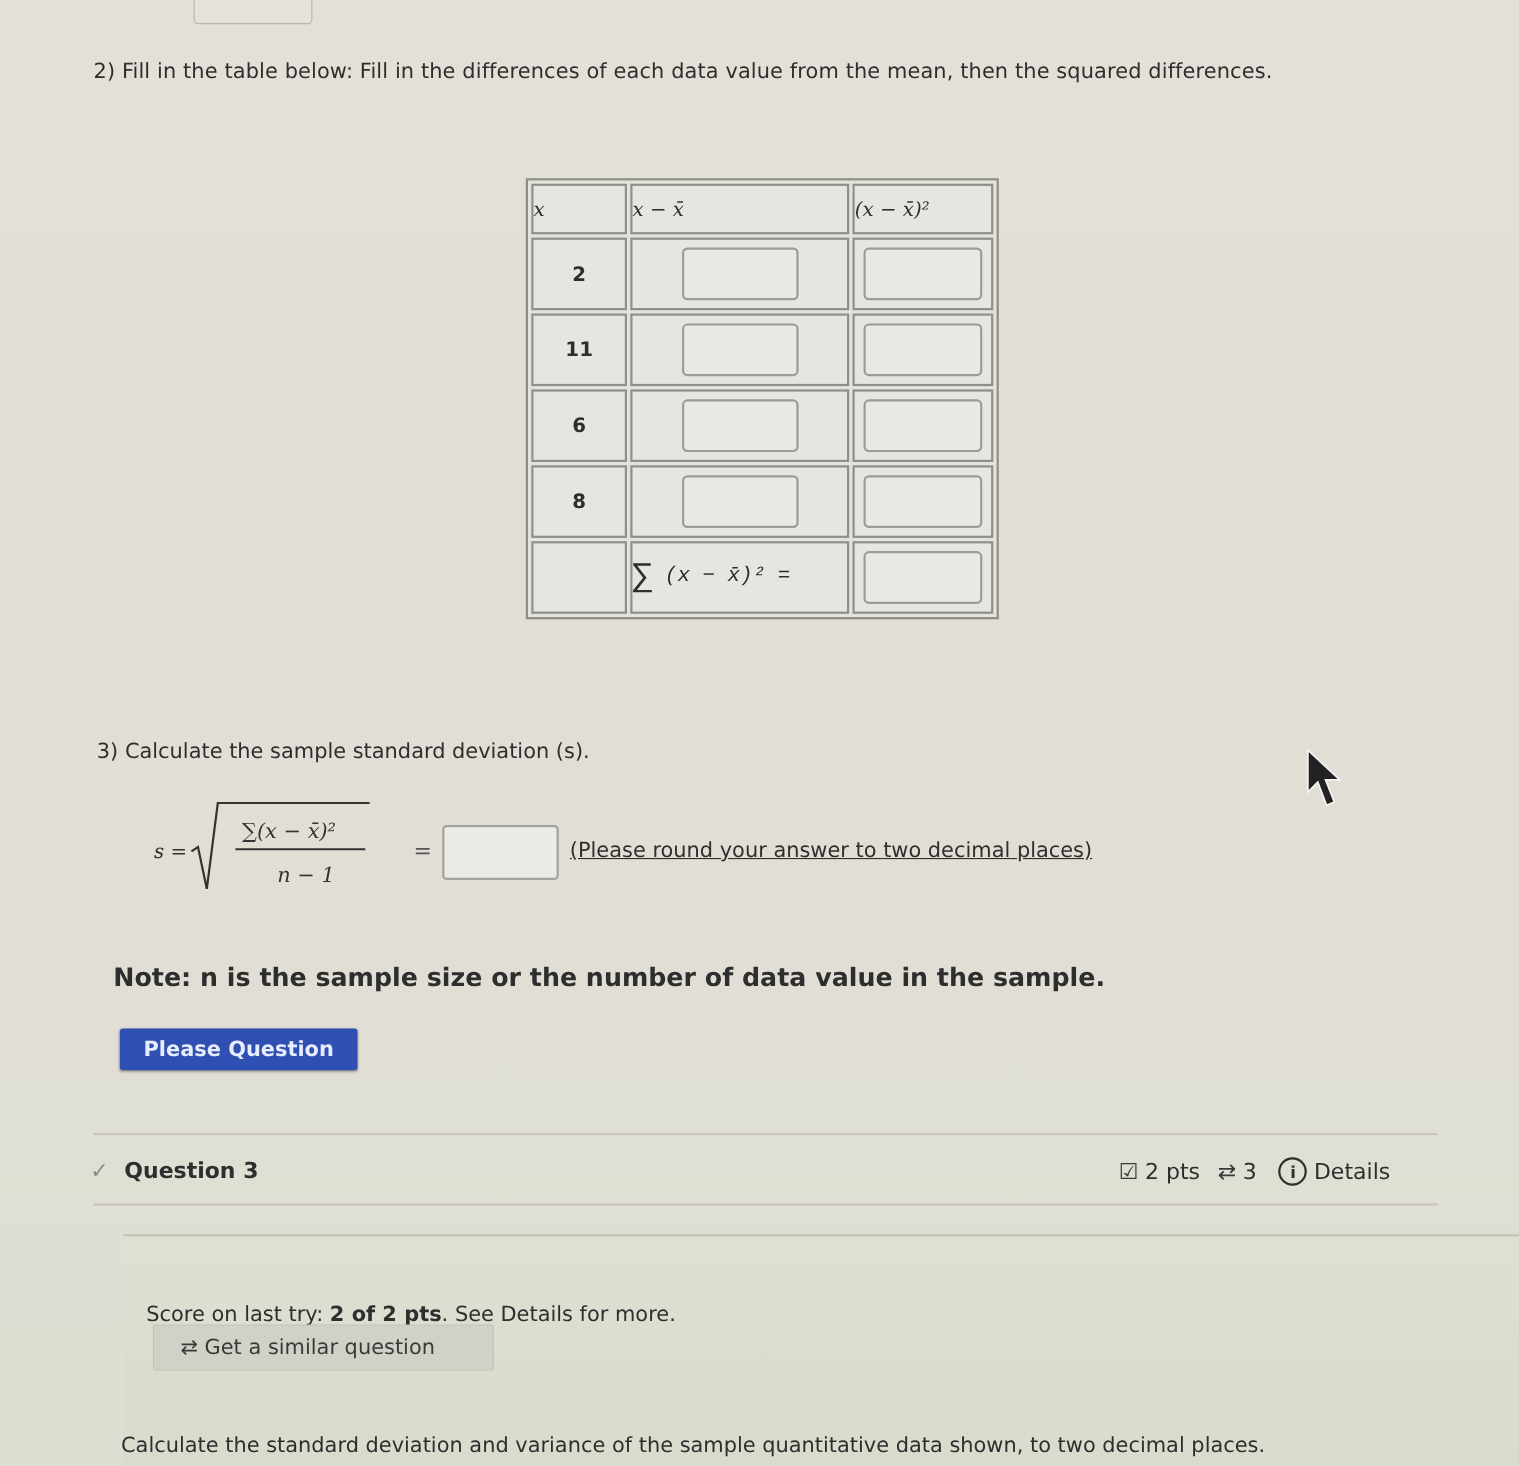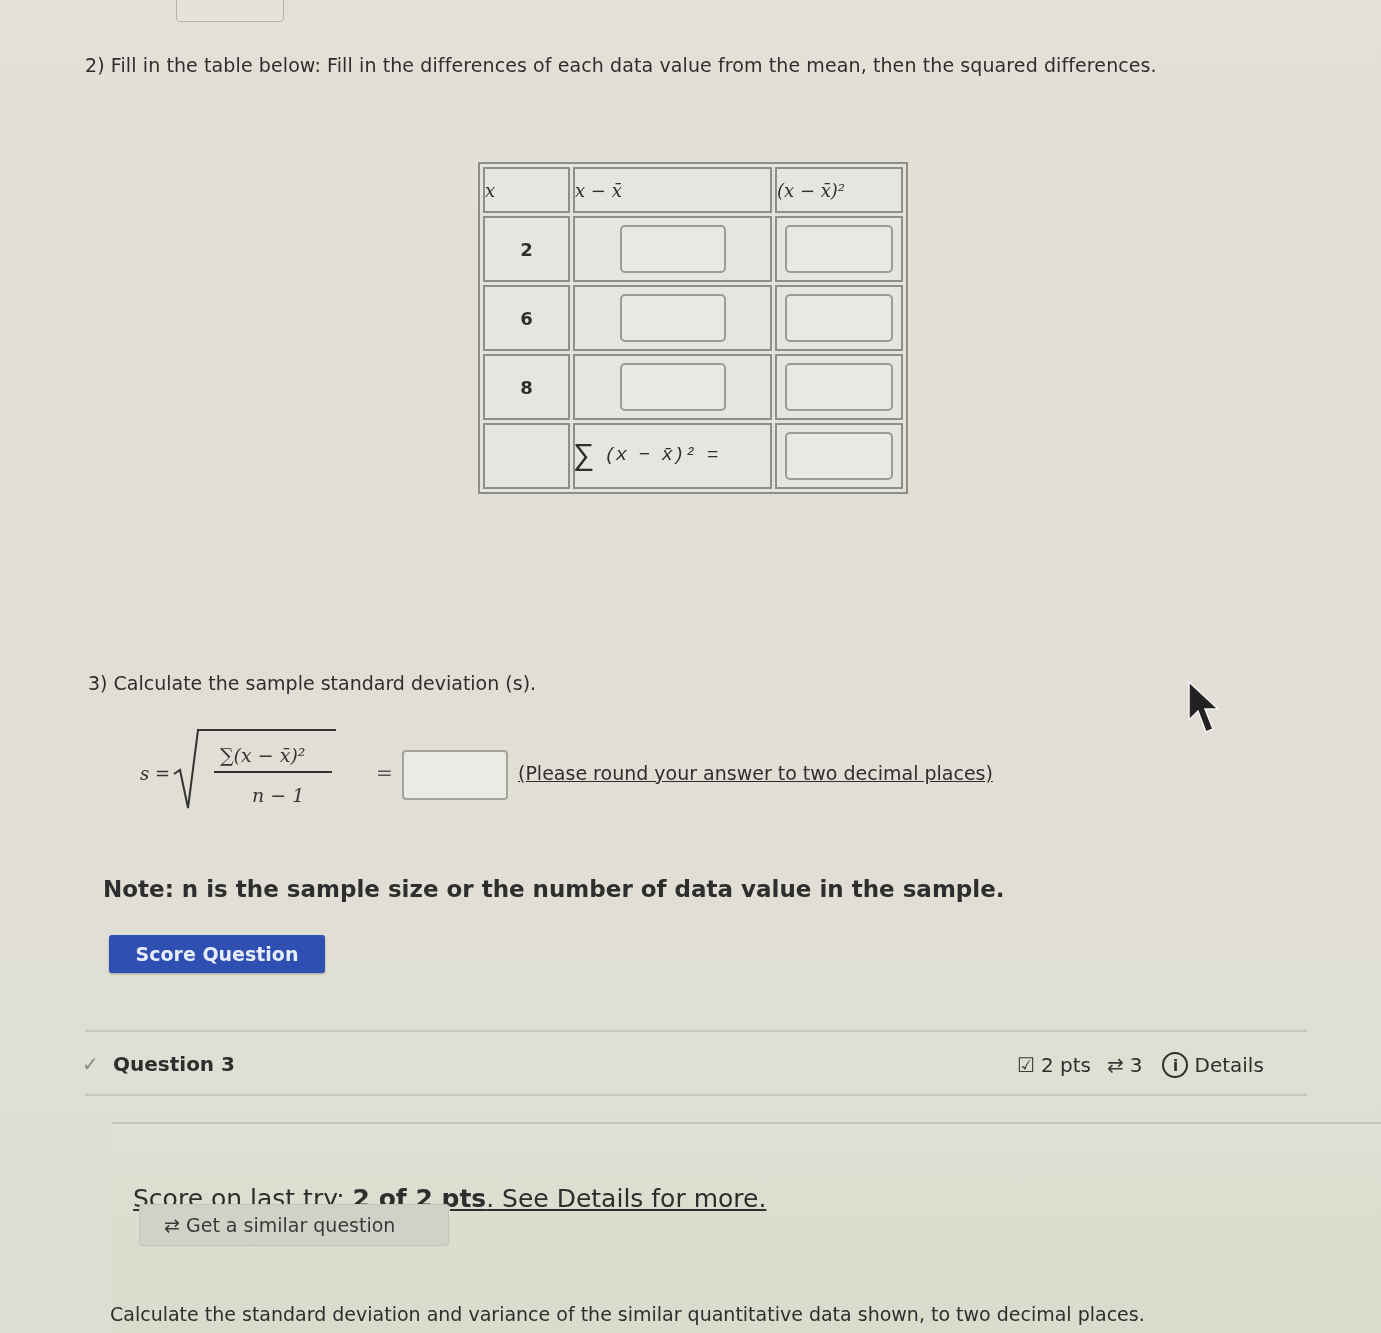--- a/index.html
+++ b/index.html
@@ -27,41 +27,50 @@
   .roundnote { left:518px; top:762px; font-size:19px;text-decoration:underline; }
   .note { left:103px; top:876px; font-size:23px; font-weight:bold; }
   .submit { left:109px; top:935px; width:216px; height:38px; background:#2f4fb3; color:#e8ecff; border:none; border-radius:3px; font-size:19px; font-weight:bold; font-family:"DejaVu Sans", sans-serif; box-shadow:0 1px 2px rgba(0,0,0,0.3); }
   .hr { height:2px; background:#c9c6bd; }
   .qhead-check { left:82px; top:1052px; color:#8c8c86; font-size:20px; }
   .qhead-title { left:113px; top:1052px; font-size:20px; font-weight:bold; }
   .meta { left:1017px; top:1052px; font-size:20px; display:flex; align-items:center; gap:6px; }
   .meta .ico { color:#3a3a3a; }
   .infoc { display:inline-block; width:26px; height:26px; border:2.5px solid #2e2e2e; border-radius:50%; text-align:center; line-height:25px; font-size:15px; font-weight:bold; box-sizing:border-box; }
   .scorebox { left:112px; top:1122px; width:1269px; height:211px; background:linear-gradient(180deg,#dde0d2,#d7dccc); border-top:2px solid #c3c6b7; }
-  .score { left:133px; top:1184px; font-size:25px;text-decoration:underline; }
+  .score { left:133px; top:1184px; font-size:19px; }
   .similar { left:139px; top:1204px; width:310px; height:42px; background:#cfd2c7; border:1px solid #c2c5ba; border-radius:3px; font-size:19px; font-family:"DejaVu Sans", sans-serif; color:#3a3a3a; text-align:left; padding-left:24px; box-sizing:border-box; }
   .calc { left:110px; top:1303px; font-size:19px; }
   .cursor { left:1185px; top:680px; }
 </style>
 </head>
 <body>
 
 <div class="abs topbox"></div>
 
 <div class="abs q2">2) Fill in the table below: Fill in the differences of each data value from the mean, then the squared differences.</div>
 
 <table class="dt">
   <tbody>
       <tr class="hdr">
     <td class="c1">x</td>
     <td class="c2">x − x̄</td>
     <td class="c3">(x − x̄)²</td>
   </tr>
   <tr class="row">
     <td class="c1 num">2</td>
+    <td class="c2">
+          <input class="ib ib2" value="" style="">
+        </td>
+    <td class="c3">
+          <input class="ib ib3" value="" style="">
+        </td>
+  </tr>
+  <tr class="row">
+    <td class="c1 num">11</td>
     <td class="c2">
           <input class="ib ib2" value="" style="">
         </td>
     <td class="c3">
           <input class="ib ib3" value="" style="">
         </td>
   </tr>
   <tr class="row">
     <td class="c1 num">6</td>
     <td class="c2">
@@ -100,21 +109,21 @@
     <line x1="74" y1="50" x2="192" y2="50" stroke="#333" stroke-width="1.8"></line>
     <text x="112" y="80" font-family="DejaVu Serif, serif" font-style="italic" font-size="19" fill="#333">n − 1</text>
     <text x="236" y="58" font-family="DejaVu Serif, serif" font-size="20" fill="#555">=</text>
   </svg>
 </div>
 <input class="abs sinput" value="" style="">
 <div class="abs roundnote">(Please round your answer to two decimal places)</div>
 
 <div class="abs note">Note: n is the sample size or the number of data value in the sample.</div>
 
-<button class="abs submit">Score Question</button>
+<button class="abs submit">Please Question</button>
 
 <div class="abs hr" style="left:85px; top:1030px; width:1222px;"></div>
 <span class="abs qhead-check">✓</span>
 <span class="abs qhead-title">Question 3</span>
 <div class="abs meta">
   <span class="ico">☑</span>
   <span>2 pts</span>
   <span class="ico" style="margin-left:10px;">⇄</span>
   <span>3</span>
   <span class="infoc" style="margin-left:14px;">i</span>
@@ -122,19 +131,19 @@
 </div>
 <div class="abs hr" style="left:85px; top:1094px; width:1222px;"></div>
 
 <div class="abs scorebox"></div>
 <div class="abs score">
   <span>Score on last try: </span><b>2 of 2 pts</b><span>. See Details for more.</span>
 </div>
 <button class="abs similar">
   <span>⇄ </span><span>Get a similar question</span>
 </button>
-<div class="abs calc">Calculate the standard deviation and variance of the similar quantitative data shown, to two decimal places.</div>
+<div class="abs calc">Calculate the standard deviation and variance of the sample quantitative data shown, to two decimal places.</div>
 
 <div class="abs cursor">
   <svg width="40" height="60" viewBox="0 0 40 60">
       <path d="M4 2 L4 40 L13 31 L21 52 L28 49 L20 29 L33 29 Z" fill="#222" stroke="#f5f5f5" stroke-width="1.5"></path>
     </svg>
 </div>
 
 </body></html>

